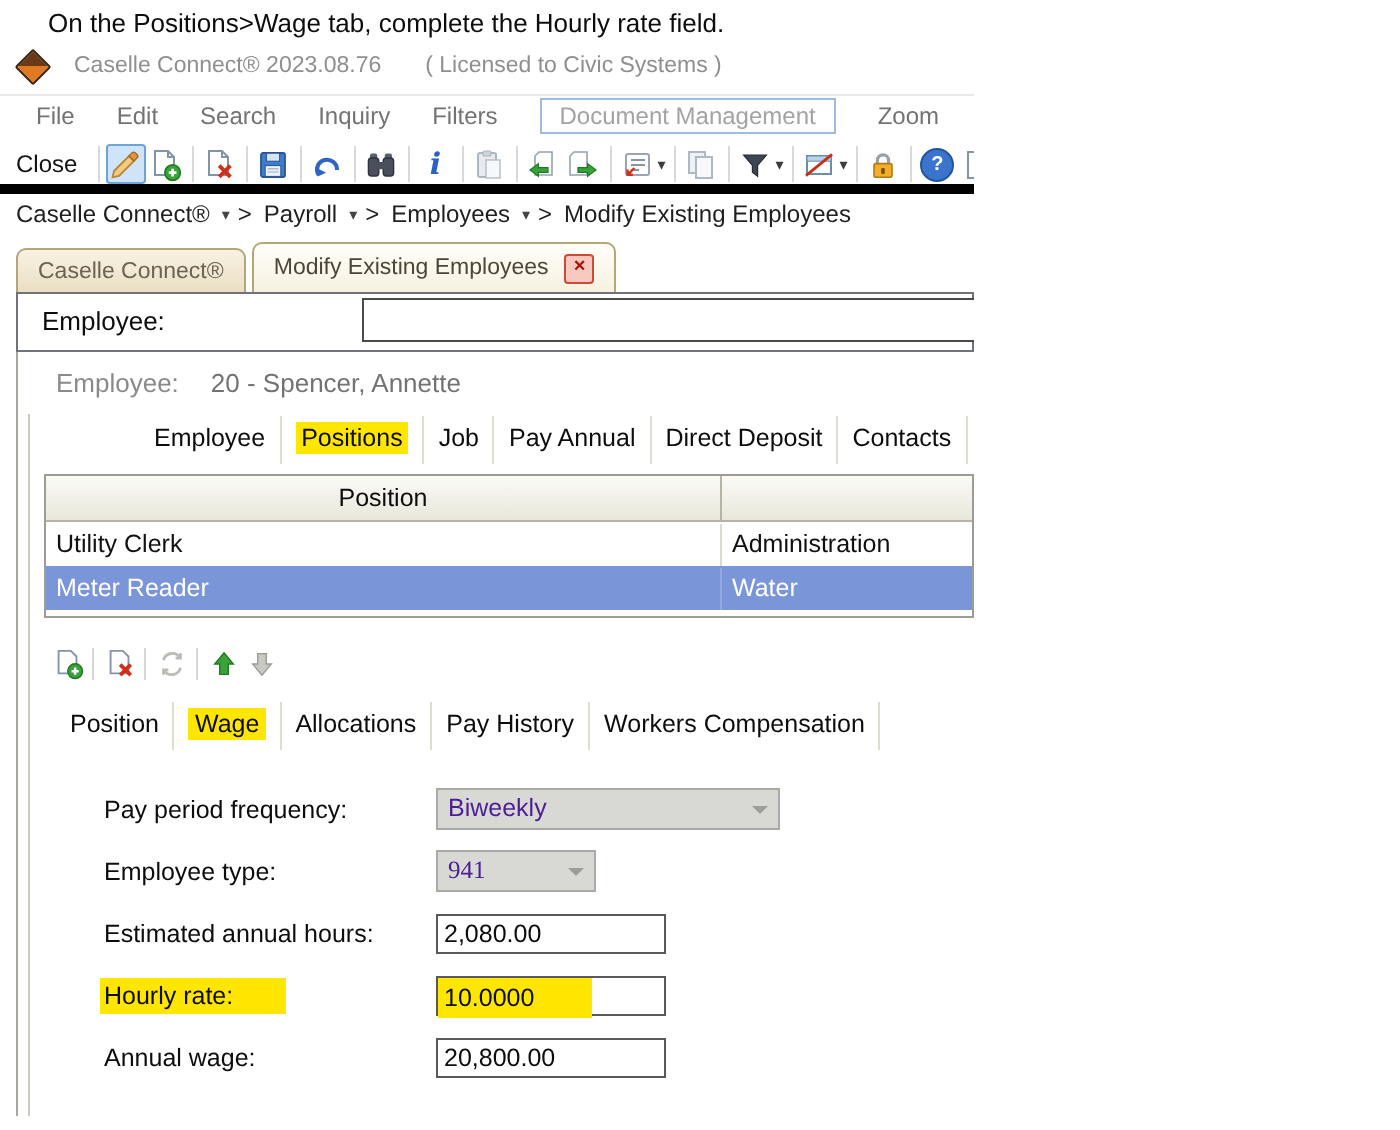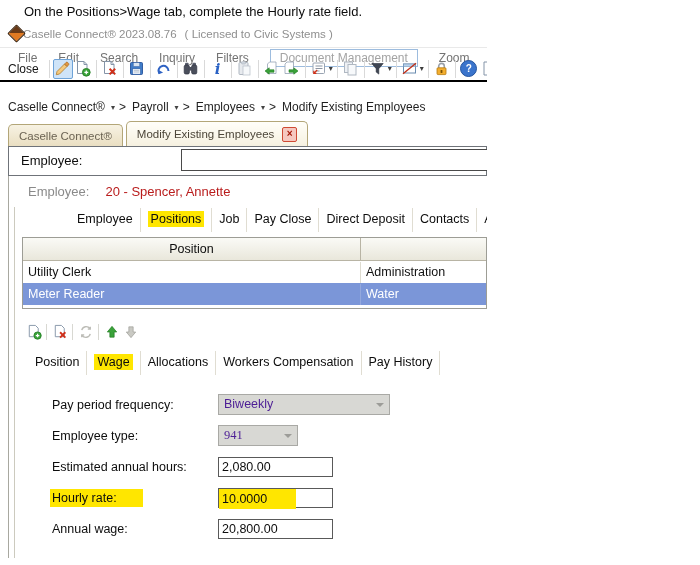--- a/index.html
+++ b/index.html
@@ -2,36 +2,36 @@
 <html><head>
 <meta charset="utf-8">
 <style>
   html,body{margin:0;padding:0;background:#fff;}
   .page{position:relative;width:700px;height:565px;background:#fff;overflow:hidden;
         font-family:"Liberation Sans",sans-serif;color:#111;}
   .instruction{position:absolute;left:24px;top:4px;font-size:13px;color:#0d0d0d;}
   .app{position:absolute;left:0;top:24px;width:487px;height:541px;overflow:hidden;}
 
   
-  .titlebar{position:absolute;left:10px;top:3px;display:flex;align-items:center;gap:0;}
+  .titlebar{position:absolute;left:10px;top:3px;display:flex;gap:14px;}
   .app-icon{width:11px;height:11px;transform:rotate(45deg);
             background:linear-gradient(135deg,#6a3a16 0 48%,#e07a22 48% 100%);
             border:1px solid #3c230c;border-radius:1px;}
   .title,.license{font-size:11.5px;color:#8f8f8f;}
   .license{margin-left:8px;}
 
   
   .menubar{position:absolute;left:0;top:23px;width:487px;height:21px;border-top:1px solid #e9e9e9;
            display:flex;align-items:center;padding-left:18px;gap:21px;font-size:12px;box-sizing:border-box;}
   .menubar .mi{cursor:default;color:#737373;white-space:nowrap;}
   .menubar .mi.boxed{color:#a3a3a3;border:1px solid #9dbcde;padding:1px 9px;background:#fff;}
 
   
-  .toolbar{position:absolute;left:0;top:33px;width:487px;height:25px;display:flex;align-items:center;
-           padding-left:8px;box-sizing:border-box;border-bottom:2px solid #000000;}
+  .toolbar{position:absolute;left:0;top:48px;width:487px;height:25px;display:flex;align-items:center;
+           padding-left:8px;box-sizing:border-box;border-bottom:5px solid #000000;}
   .tb-close{font-size:12px;margin-right:7px;color:#141414;}
   .sep{width:1px;height:18px;background:#d9d9d9;margin:0 3px;flex:0 0 auto;}
   .tb{width:20px;height:20px;display:flex;align-items:center;justify-content:center;flex:0 0 auto;}
   .tb.sel{background:#cfe4f8;border:1px solid #6ea3d8;border-radius:2px;box-sizing:border-box;}
   .caret{font-size:8px;color:#3c3c3c;margin:0 1px 0 0;font-family:"DejaVu Sans",sans-serif;}
   .icoletter{font:italic bold 15px "DejaVu Serif",serif;color:#2a62c4;}
   .help-circle{width:15px;height:15px;border-radius:50%;background:#3a74cc;border:1px solid #24549e;
                color:#fff;font-size:10px;font-weight:bold;display:flex;align-items:center;justify-content:center;}
 
   
@@ -55,21 +55,21 @@
   .emp-panel .lbl{position:absolute;left:12px;top:0;line-height:28px;font-size:13px;color:#0d0d0d;}
   .emp-panel input{position:absolute;left:172px;top:2px;width:330px;height:22px;border:1px solid #4a4a4a;
                    background:#fff;box-sizing:border-box;font:12.5px "Liberation Sans",sans-serif;padding:0 3px;}
 
   .vline{position:absolute;width:1px;}
   .vl1{left:8px;top:152px;height:382px;background:#a8a8a0;}
   .vl2{left:14px;top:183px;height:351px;background:#cccabe;}
 
   .emp-header{position:absolute;left:28px;top:157px;height:20px;display:flex;align-items:center;font-size:13px;}
   .emp-header .glbl{color:#8a8a8a;}
-  .emp-header .gval{color:#b91c1c;margin-left:16px;}
+  .emp-header .gval{color:#737373;margin-left:16px;}
 
   
   .flat-tabs{position:absolute;display:flex;height:24px;overflow:hidden;font-size:12.5px;}
   .main-tabs{left:22px;top:184px;width:465px;margin-left:48px;}
   .sub-tabs{left:28px;top:327px;width:459px;}
   .ftab{padding:0 7px;line-height:23px;color:#0d0d0d;border-right:1px solid #e0ddd2;white-space:nowrap;}
   .hl{background:#ffe600;}
   .ftab .hl{padding:1px 3px;}
 
   
@@ -293,21 +293,21 @@
       <span class="glbl">Employee:</span>
       <span class="gval">20 - Spencer, Annette</span>
     </div>
 
     <div class="vline vl2"></div>
 
     <div class="flat-tabs main-tabs">
       <span class="ftab">Employee</span>
       <span class="ftab"><span class="hl">Positions</span></span>
       <span class="ftab">Job</span>
-      <span class="ftab">Pay Close</span>
+      <span class="ftab">Pay Annual</span>
       <span class="ftab">Direct Deposit</span>
       <span class="ftab">Contacts</span>
       <span class="ftab">Attachments</span>
     </div>
 
     <div class="postable">
       <div class="thead">
         <span class="th th1">Position</span>
         <span class="th th2"></span>
       </div>
@@ -353,22 +353,22 @@
         <svg width="16" height="16" viewBox="0 0 17 17">
           <path d="M8.5 14.5 L3.5 8.5 H6.2 V3 H10.8 V8.5 H13.5 Z" fill="#c9c9c3" stroke="#9a9a94" stroke-width="0.7"></path>
         </svg>
       </span>
     </div>
 
     <div class="flat-tabs sub-tabs">
       <span class="ftab">Position</span>
       <span class="ftab"><span class="hl">Wage</span></span>
       <span class="ftab">Allocations</span>
+      <span class="ftab">Pay History</span>
       <span class="ftab">Workers Compensation</span>
-      <span class="ftab">Pay History</span>
     </div>
 
     <div class="wage-form">
       <div class="frow">
         <span class="flabel">Pay period frequency:</span>
         <span class="fselect w-lg">
           <span>Biweekly</span>
           <span class="chev"></span>
         </span>
       </div>

